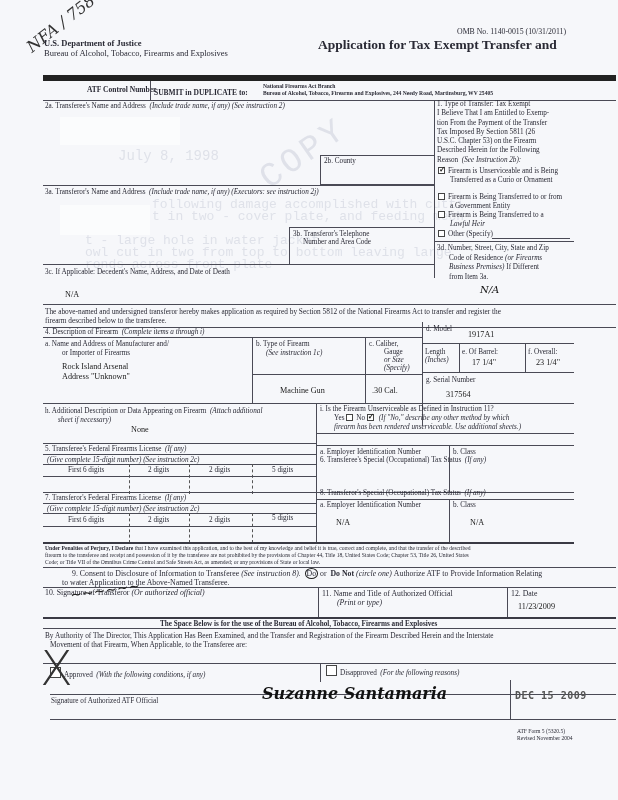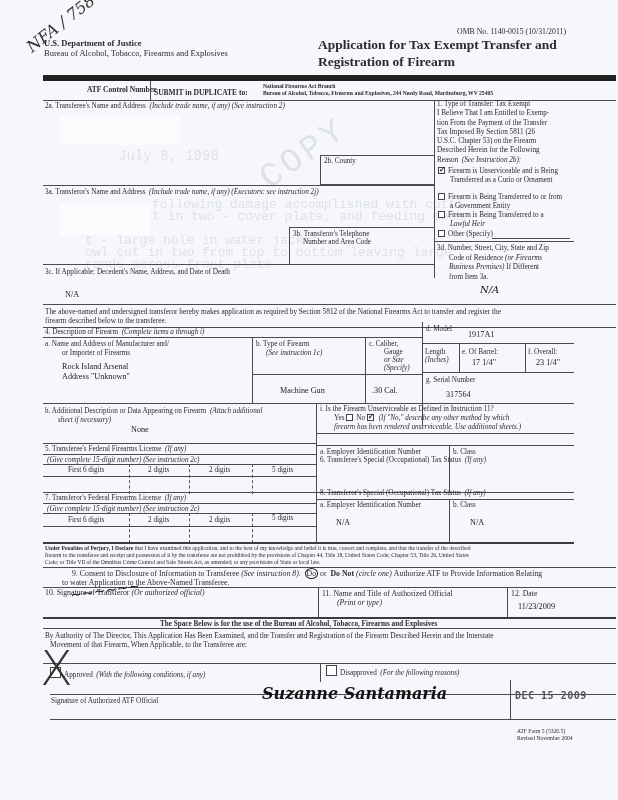--- a/index.html
+++ b/index.html
@@ -33,21 +33,20 @@
   <div class="ghost" style="left:152px;top:209px;font-size:13px;">t in two - cover plate, and feeding mech</div>
   <div class="ghost" style="left:85px;top:233px;font-size:13px;">t - large hole in water jacket</div>
   <div class="ghost" style="left:85px;top:245px;font-size:13px;">owl cut in two from top to bottom leaving large</div>
   <div class="ghost" style="left:85px;top:257px;font-size:13px;">ronds across front plate</div>
 
   <div class="sig" style="left:20px;top:14px;font-size:16px;transform:rotate(-38deg);color:#333;">NFA / 758</div>
   <div class="abs" style="left:44px;top:38px;font-size:8.5px;font-weight:bold;">U.S. Department of Justice</div>
   <div class="abs" style="left:44px;top:48px;font-size:8.5px;">Bureau of Alcohol, Tobacco, Firearms and Explosives</div>
   <div class="abs" style="left:457px;top:27px;font-size:7.8px;">OMB No. 1140-0015 (10/31/2011)</div>
   <div class="abs" style="left:318px;top:37px;font-size:13.5px;font-weight:bold;">Application for Tax Exempt Transfer and</div>
-  <div class="abs" style="left:318px;top:54px;font-size:13.5px;font-weight:bold;">Registration of Firearm</div>
 
   <div class="abs" style="left:43px;top:75px;width:573px;height:6px;background:#222;"></div>
 
   <div class="abs t tb" style="left:45px;top:85px;font-size:7.5px;margin-left:42px;">ATF Control Number</div>
   <div class="vl" style="left:150px;top:81px;height:20px;"></div>
   <div class="abs t tb" style="left:154px;top:88px;font-size:7.5px;">SUBMIT in DUPLICATE to:</div>
   <div class="abs t tb" style="left:263px;top:82px;font-size:5.6px;">National Firearms Act Branch</div>
   <div class="abs t tb" style="left:263px;top:89px;font-size:5.6px;">Bureau of Alcohol, Tobacco, Firearms and Explosives, 244 Needy Road, Martinsburg, WV 25405</div>
   <div class="hl" style="left:43px;top:100px;width:573px;"></div>
 

